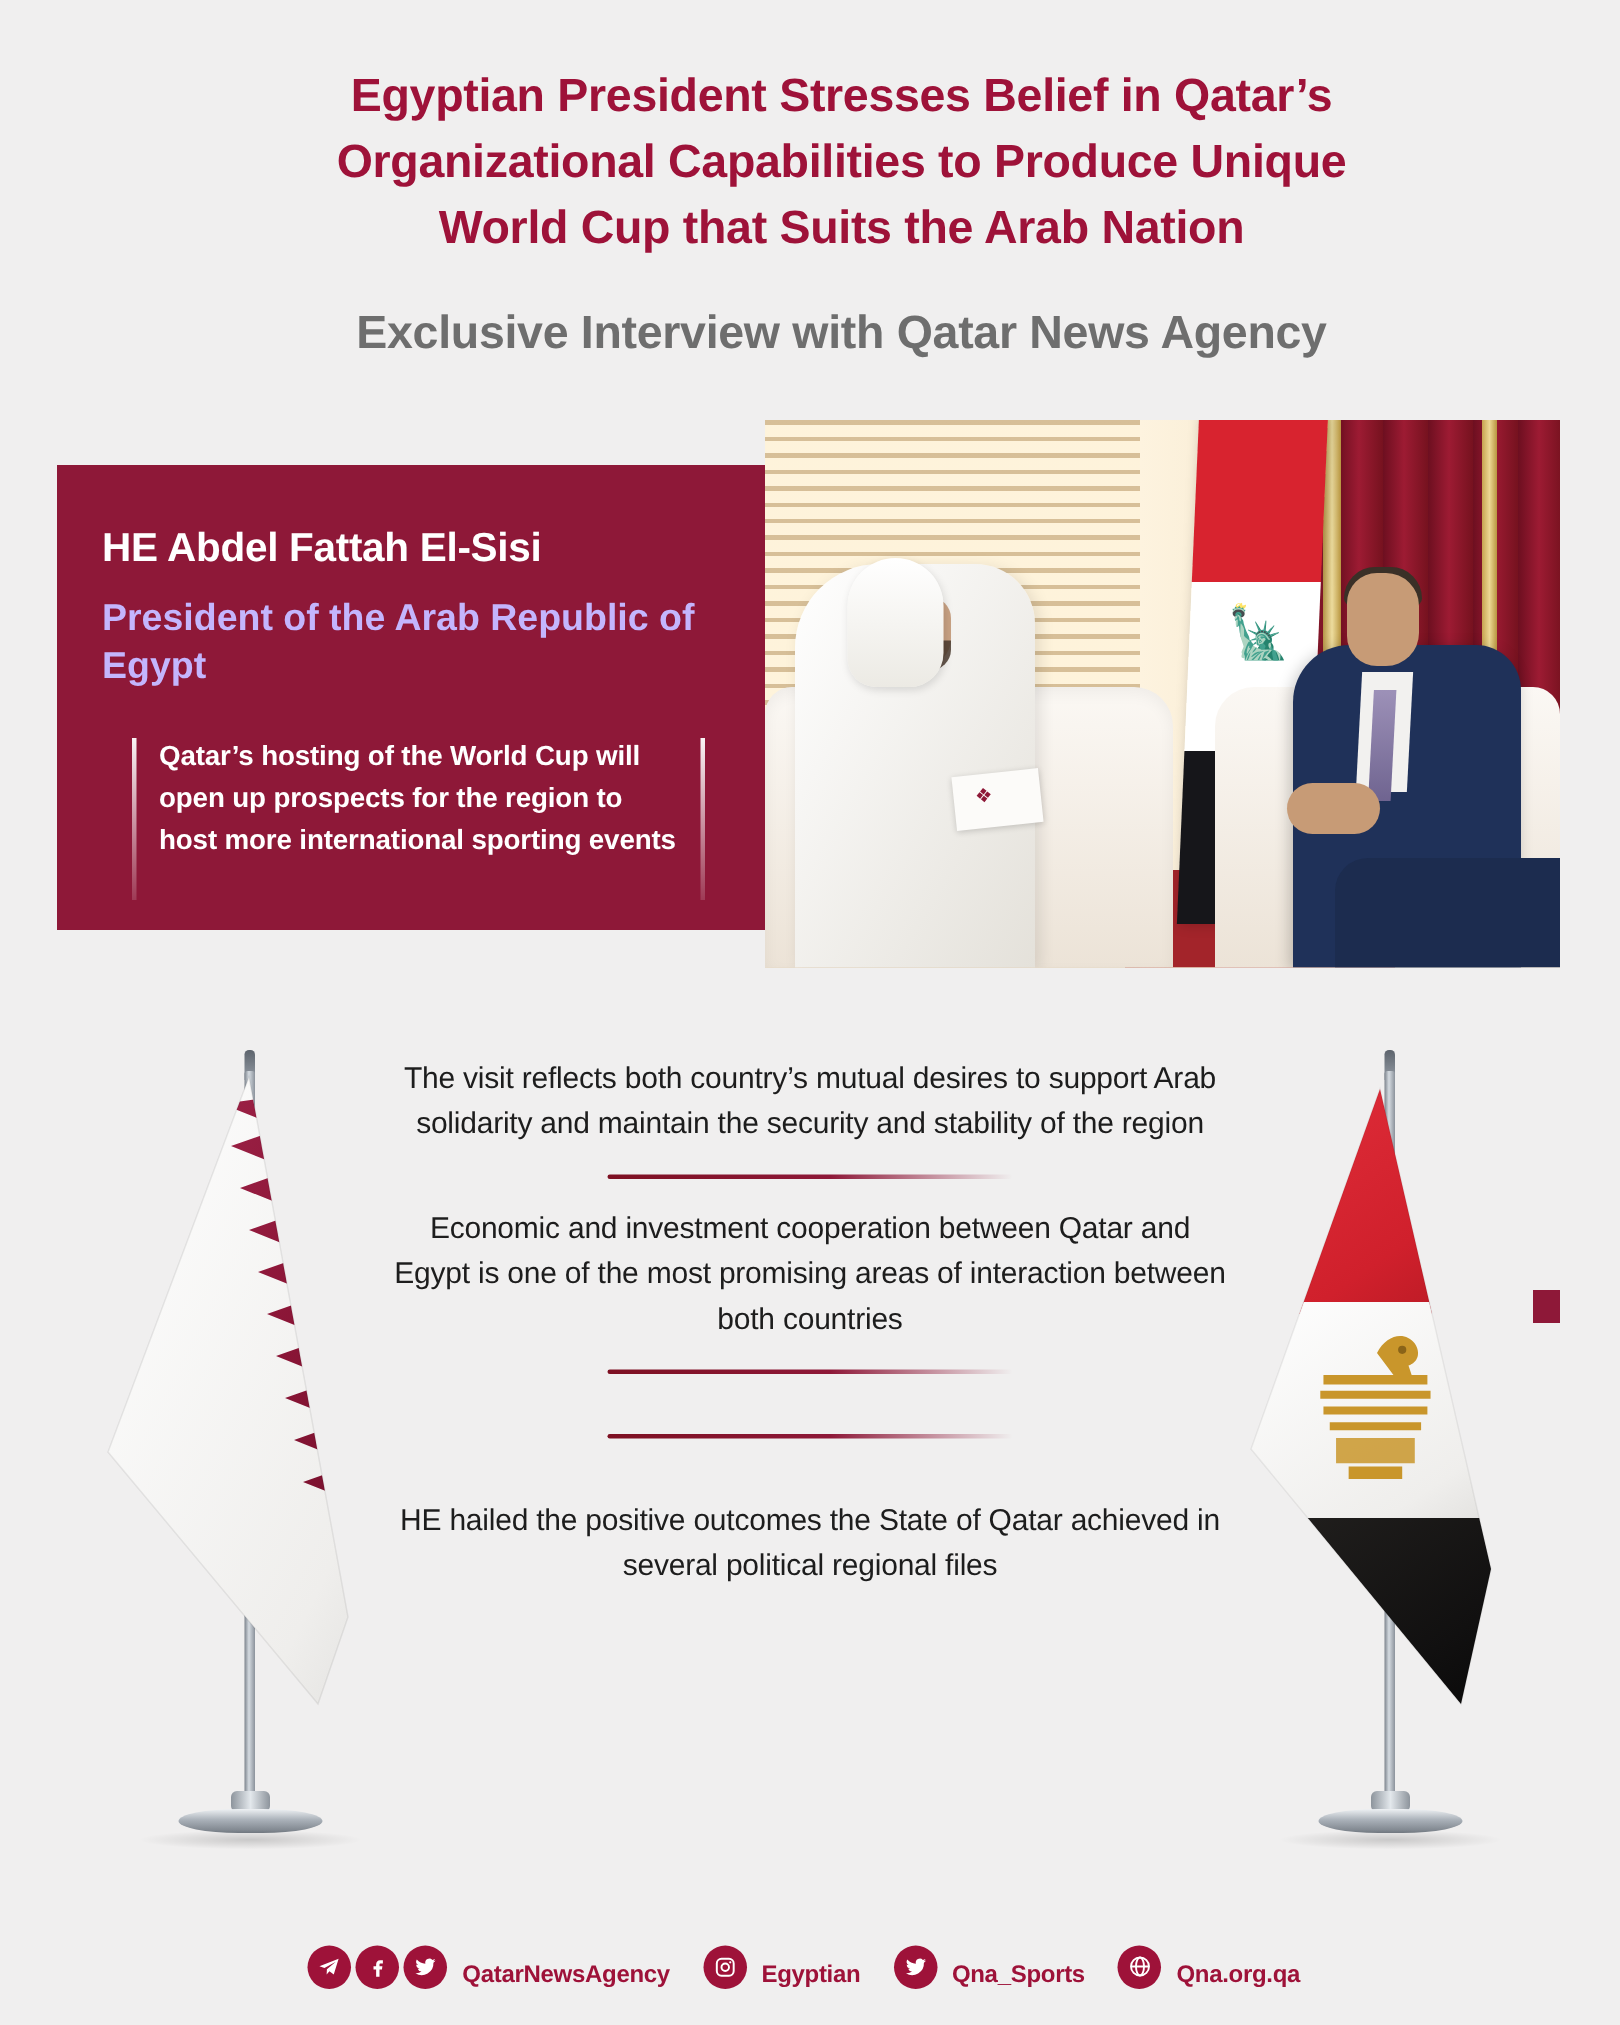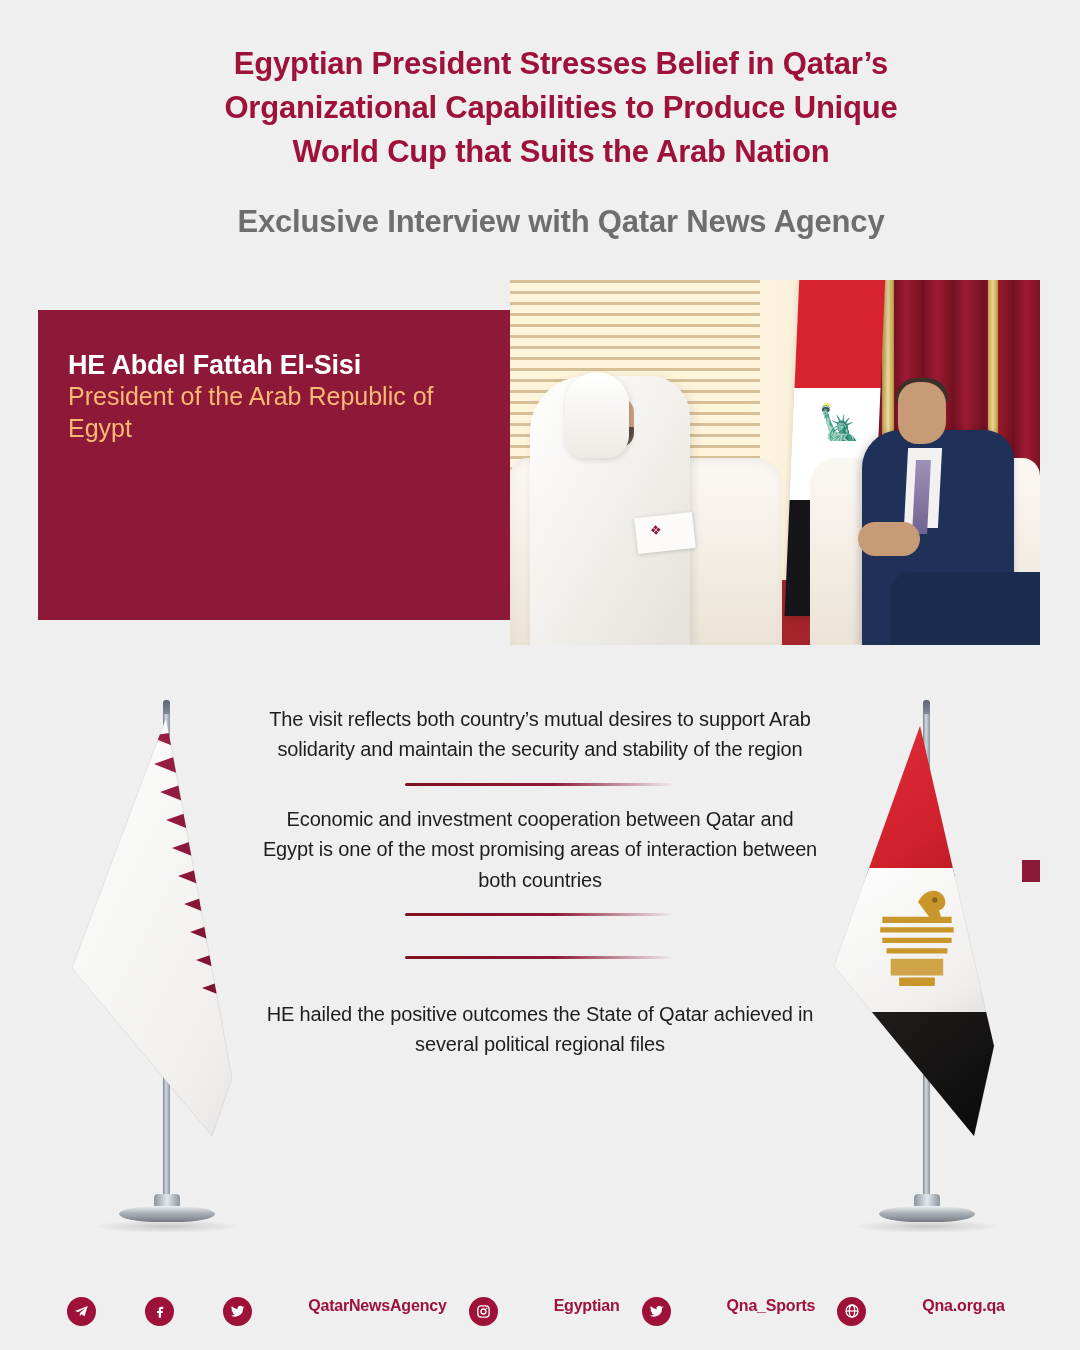--- a/index.html
+++ b/index.html
@@ -48,22 +48,22 @@
     width: 482px; height: 310px;
     background: #8e1838;
     padding: 34px 30px 0 30px;
     color: #fff; text-align: left;
   }
   .person-name {
     font-size: 27px; font-weight: bold; letter-spacing: -.2px;
     margin-top: 6px;
   }
   .person-title {
-    font-size: 25px; font-weight: 400; line-height: 1.26;
-    margin-top: 0; color: #fdba74;
+    font-size: 25px; font-weight: 700; line-height: 1.26;
+    margin-top: 16px; color: #c4b5fd;
   }
   .quote-block {
     position: relative; margin: 30px auto 0 auto;
     width: 382px; padding: 0 18px;
   }
   .quote-bar {
     position: absolute; top: 2px; width: 3px; height: 108px;
     background: linear-gradient(to bottom, rgba(255,255,255,.95), rgba(255,255,255,.15));
   }
   .quote-bar.l { left: 0; }
@@ -239,21 +239,21 @@
     position: absolute; width: 150px; height: 13px;
     background: radial-gradient(ellipse at center, rgba(0,0,0,.16), rgba(0,0,0,0) 70%);
   }
   .cloth { position: absolute; }
 
   
   .footer {
     position: absolute; left: 0; top: 1272px; width: 1080px; height: 78px;
     display: flex; align-items: center; justify-content: center; gap: 0;
   }
-  .social-group { display: flex; align-items: flex-start; gap: 46px; }
+  .social-group { display: flex; align-items: flex-end; }
   .s-ico {
     width: 29px; height: 29px; border-radius: 50%;
     background: #9e1239; color: #fff;
     display: flex; align-items: center; justify-content: center;
     margin-right: 3px;
   }
   .s-label {
     color: #9e1239; font-size: 16px; font-weight: bold;
     margin: 0 22px 0 7px; letter-spacing: -.2px;
   }
@@ -266,20 +266,25 @@
 
   <div class="headline">Egyptian President Stresses Belief in Qatar’s Organizational Capabilities to Produce Unique World Cup that Suits the Arab Nation</div>
   <div class="subhead">Exclusive Interview with Qatar News Agency</div>
 </div>
 
 <div class="hero">
 
   <div class="quote-card">
     <div class="person-name">HE Abdel Fattah El-Sisi</div>
     <div class="person-title">President of the Arab Republic of Egypt</div>
+    <div class="quote-block">
+      <span class="quote-bar l"></span>
+      <span class="quote-bar r"></span>
+      <div class="quote-text">Qatar’s hosting of the World Cup will open up prospects for the region to host more international sporting events</div>
+    </div>
   </div>
 
   <div class="photo-frame">
     <div class="ph blinds"></div>
     <div class="ph wall-warm"></div>
     <div class="ph curtain"></div>
     <div class="ph curtain-gold"></div>
     <div class="ph curtain-gold2"></div>
     <div class="ph floor-red"></div>
     <div class="ph egypt-flag-photo"></div>

